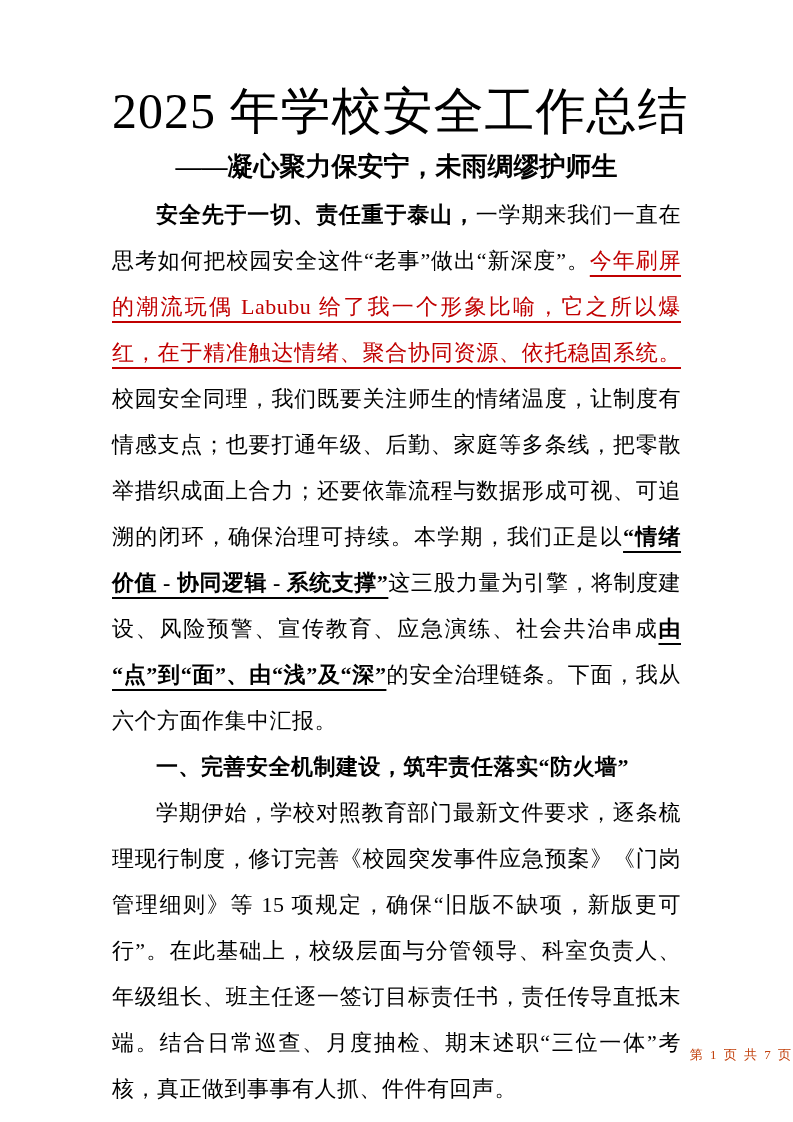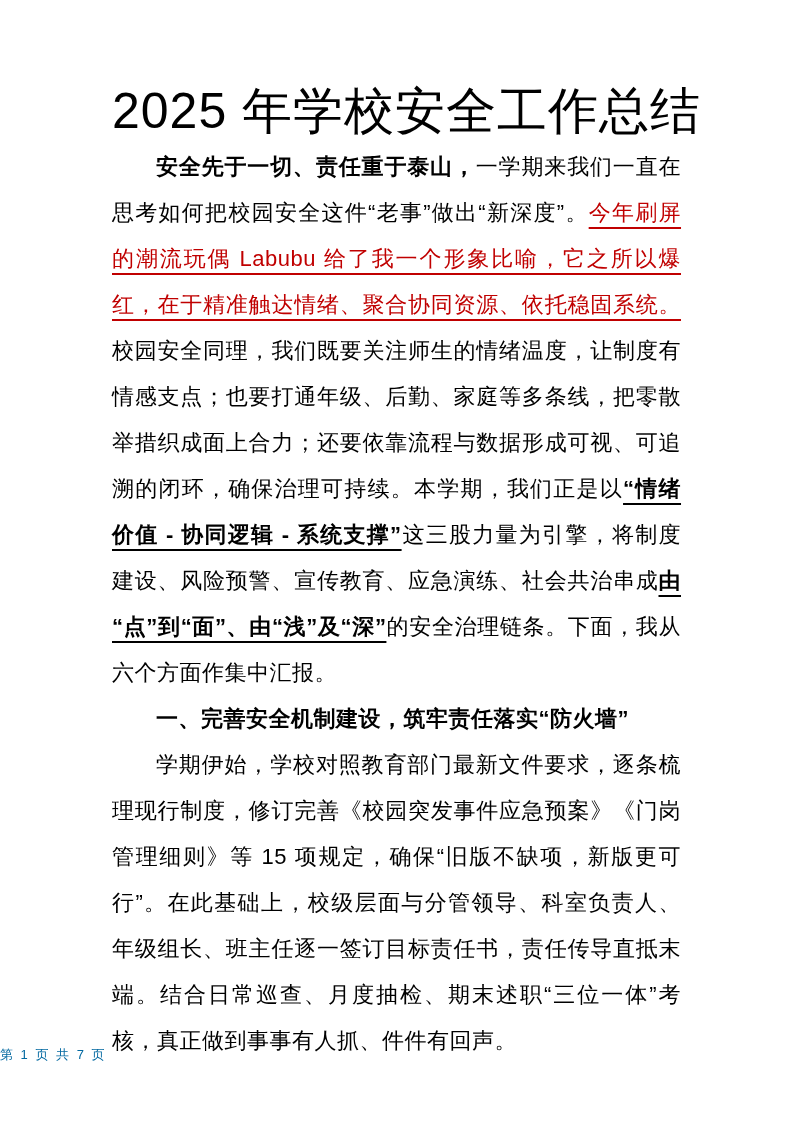--- a/index.html
+++ b/index.html
@@ -7,21 +7,21 @@
     padding: 0;
     background: #ffffff;
   }
   .page {
     position: relative;
     width: 793px;
     height: 1122px;
     background: #ffffff;
     overflow: hidden;
     color: #000000;
-    font-family: Liberation Sans, sans-serif;
+    font-family: Liberation Serif, serif;
     box-sizing: border-box;
   }
   .content {
     padding: 78px 112px 0 112px;
   }
   .block { text-indent: 2em; }
   .block-title {
     font-size: 50px;
     line-height: 1.32;
     font-weight: 400;
@@ -64,31 +64,32 @@
     text-decoration: underline;
     text-decoration-color: var(--red, #C00000);
     text-underline-offset: 7px;
     text-decoration-thickness: 1.5px;
   }
   .page-footer {
     position: absolute;
     left: 0;
     right: 0;
     bottom: 58px;
-    text-align: left;
+    text-align: right;
     font-size: 13px;
     letter-spacing: 2px;
-    color: #0369a1;
+    color: #c2410c;
     margin-top: 6px;
   }
 </style>
 </head>
 <body>
 
 <div class="page">
   <div class="content" id="doc-body">
       <div class="block block-title"><span class="run run-regular">2025 年学校安全工作总结</span></div>
+      <div class="block block-subtitle"><span class="run run-regular">——凝心聚力保安宁，未雨绸缪护师生</span></div>
       <div class="block block-paragraph"><span class="run run-bold">安全先于一切、责任重于泰山，</span><span class="run run-regular">一学期来我们一直在思考如何把校园安全这件“老事”做出“新深度”。</span><span class="run run-red-underline">今年刷屏的潮流玩偶 Labubu 给了我一个形象比喻，它之所以爆红，在于精准触达情绪、聚合协同资源、依托稳固系统。</span><span class="run run-regular">校园安全同理，我们既要关注师生的情绪温度，让制度有情感支点；也要打通年级、后勤、家庭等多条线，把零散举措织成面上合力；还要依靠流程与数据形成可视、可追溯的闭环，确保治理可持续。本学期，我们正是以</span><span class="run run-bold-underline">“情绪价值 - 协同逻辑 - 系统支撑”</span><span class="run run-regular">这三股力量为引擎，将制度建设、风险预警、宣传教育、应急演练、社会共治串成</span><span class="run run-bold-underline">由“点”到“面”、由“浅”及“深”</span><span class="run run-regular">的安全治理链条。下面，我从六个方面作集中汇报。</span></div>
       <div class="block block-heading1"><span class="run run-bold">一、完善安全机制建设，筑牢责任落实“防火墙”</span></div>
       <div class="block block-paragraph"><span class="run run-regular">学期伊始，学校对照教育部门最新文件要求，逐条梳理现行制度，修订完善《校园突发事件应急预案》《门岗管理细则》等 15 项规定，确保“旧版不缺项，新版更可行”。在此基础上，校级层面与分管领导、科室负责人、年级组长、班主任逐一签订目标责任书，责任传导直抵末端。结合日常巡查、月度抽检、期末述职“三位一体”考核，真正做到事事有人抓、件件有回声。</span></div>
     </div>
   <div class="page-footer">第 1 页 共 7 页</div>
 </div>
 
 </body></html>

